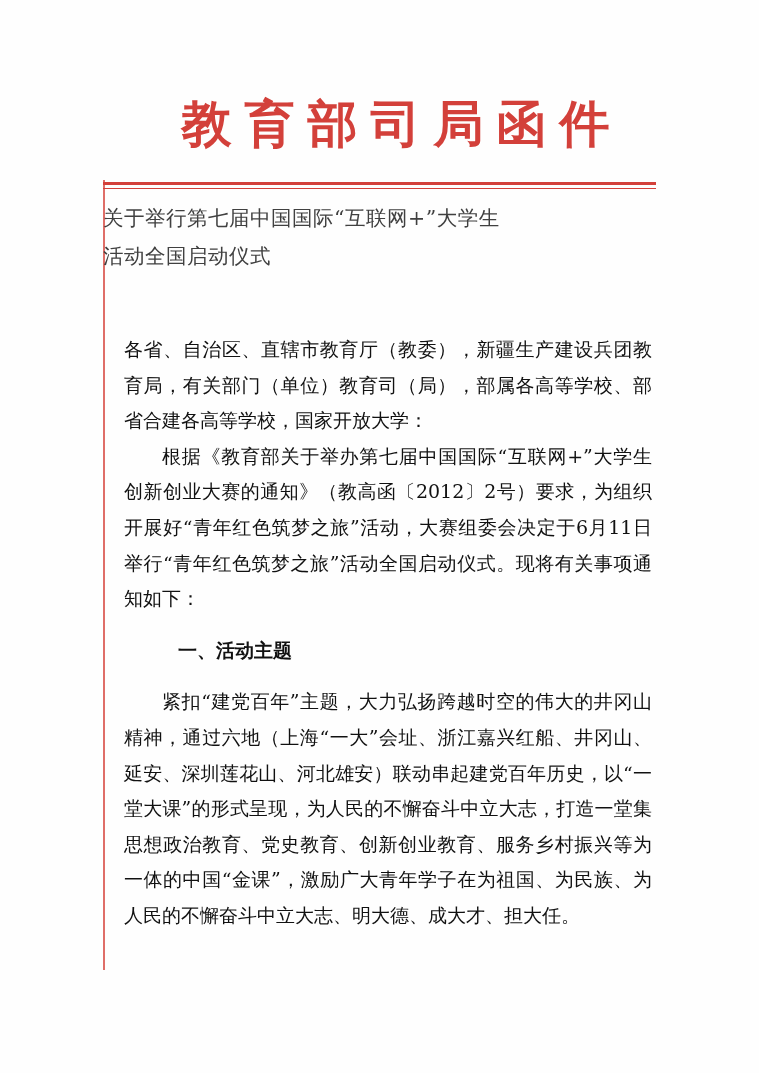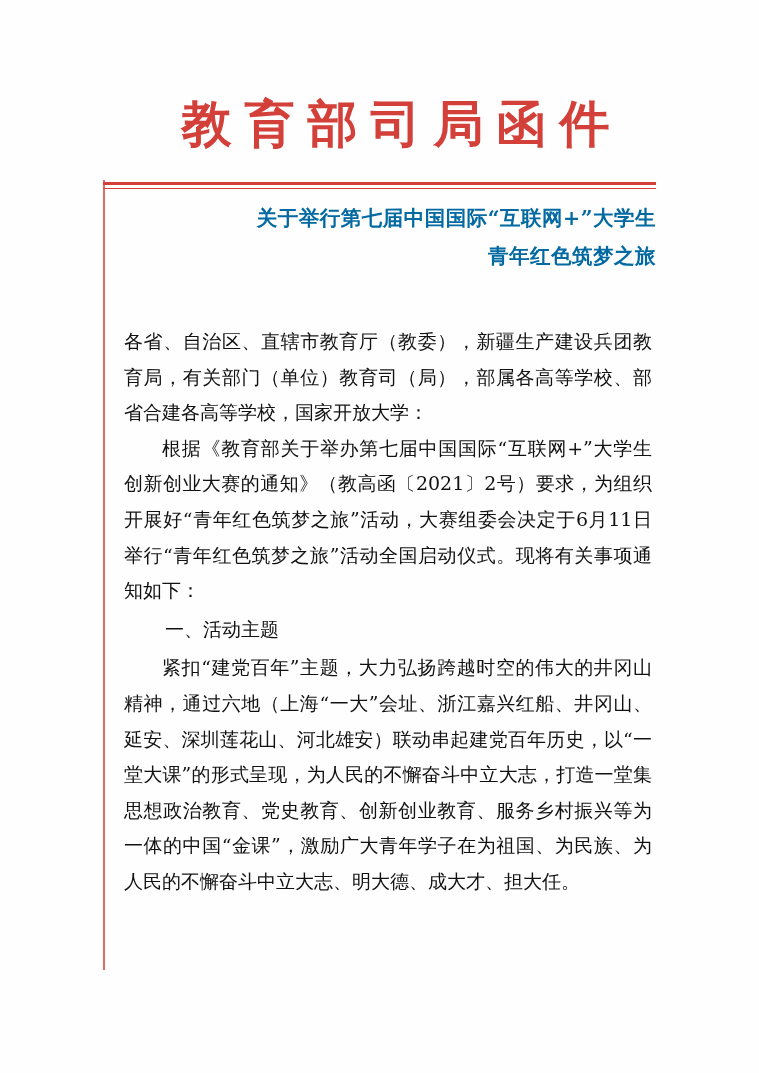--- a/index.html
+++ b/index.html
@@ -60,71 +60,71 @@
     top: 188px;
     width: 553px;
     height: 1px;
     background: #d3403a;
   }
   .doc-title {
     position: absolute;
     top: 200px;
     left: 103px;
     width: 553px;
-    text-align: right;
+    text-align: left;
     font-size: 20.5px;
-    font-weight: bold;
+    font-weight: normal;
     line-height: 1.85;
-    color: #0369a1;
+    color: #404040;
     letter-spacing: 0.5px;
   }
   .doc-title div {
     white-space: nowrap;
   }
   .body-text {
     position: absolute;
-    top: 324px;
+    top: 332px;
     left: 124px;
     width: 528px;
     font-size: 19px;
     line-height: 35.6px;
     color: #111;
     text-align: justify;
     text-justify: inter-ideograph;
   }
   .para {
     margin: 0;
     text-indent: 2em;
   }
   .para.no-indent {
     text-indent: 0;
   }
   .section-head {
-    margin: 3px;
+    margin: 16px;
     text-indent: 2em;
-    font-weight: normal;
+    font-weight: bold;
   }
 </style>
 </head>
 <body>
 
 <div class="page">
 
   <div class="margin-rule"></div>
 
   <div class="masthead">教育部司局函件</div>
 
   <div class="rule-thick"></div>
   <div class="rule-thin"></div>
 
   <div class="doc-title">
     <div>关于举行第七届中国国际“互联网+”大学生</div>
-    <div>青年红色筑梦之旅</div>
+    <div>活动全国启动仪式</div>
   </div>
 
   <div class="body-text">
     <p class="para no-indent">各省、自治区、直辖市教育厅（教委），新疆生产建设兵团教育局，有关部门（单位）教育司（局），部属各高等学校、部省合建各高等学校，国家开放大学：</p>
-    <p class="para">根据《教育部关于举办第七届中国国际“互联网+”大学生创新创业大赛的通知》（教高函〔2021〕2号）要求，为组织开展好“青年红色筑梦之旅”活动，大赛组委会决定于6月11日举行“青年红色筑梦之旅”活动全国启动仪式。现将有关事项通知如下：</p>
+    <p class="para">根据《教育部关于举办第七届中国国际“互联网+”大学生创新创业大赛的通知》（教高函〔2012〕2号）要求，为组织开展好“青年红色筑梦之旅”活动，大赛组委会决定于6月11日举行“青年红色筑梦之旅”活动全国启动仪式。现将有关事项通知如下：</p>
     <p class="section-head">一、活动主题</p>
     <p class="para">紧扣“建党百年”主题，大力弘扬跨越时空的伟大的井冈山精神，通过六地（上海“一大”会址、浙江嘉兴红船、井冈山、延安、深圳莲花山、河北雄安）联动串起建党百年历史，以“一堂大课”的形式呈现，为人民的不懈奋斗中立大志，打造一堂集思想政治教育、党史教育、创新创业教育、服务乡村振兴等为一体的中国“金课”，激励广大青年学子在为祖国、为民族、为人民的不懈奋斗中立大志、明大德、成大才、担大任。</p>
   </div>
 
 </div>
 
 </body></html>

